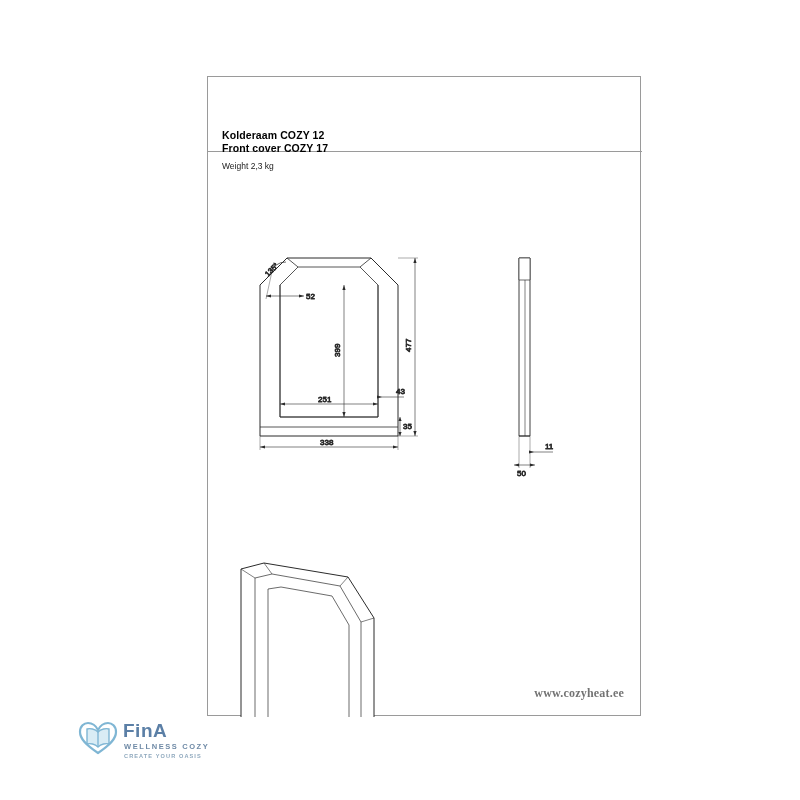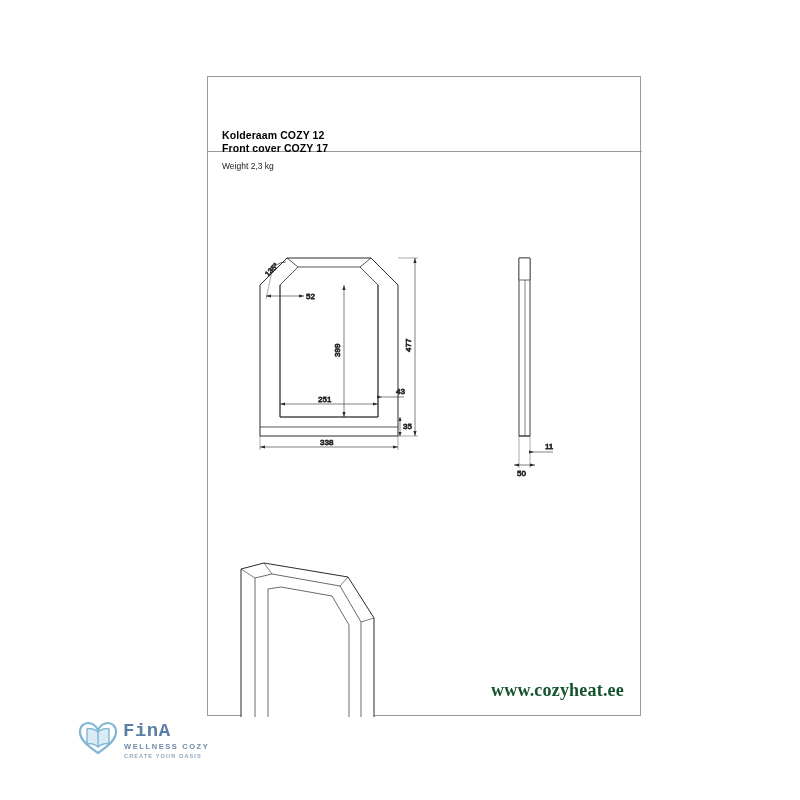--- a/index.html
+++ b/index.html
@@ -86,22 +86,22 @@
     color: #111;
   }
 
   
   #website {
     position: absolute;
     right: 16px;
     bottom: 14px;
     font-family: "Liberation Serif", serif;
     font-weight: bold;
-    font-size: 18px;
-    color: #14532d;
+    font-size: 12px;
+    color: #737373;
     letter-spacing: 0.2px;
   }
 
   
   #drawing {
     position: absolute;
     left: 0;
     top: 75px;
     width: 434px;
     height: 565px;
@@ -119,21 +119,21 @@
     position: absolute;
     left: 0;
     top: 4px;
     width: 40px;
     height: 36px;
   }
   #fina-name {
     position: absolute;
     left: 45px;
     top: 4px;
-    font-family: Liberation Mono, monospace;
+    font-family: Liberation Sans, sans-serif;
     font-size: 19px;
     font-weight: bold;
     color: #5b7fa6;
     letter-spacing: 0.5px;
   }
   #fina-sub1 {
     position: absolute;
     left: 46px;
     top: 26px;
     font-size: 7.5px;

